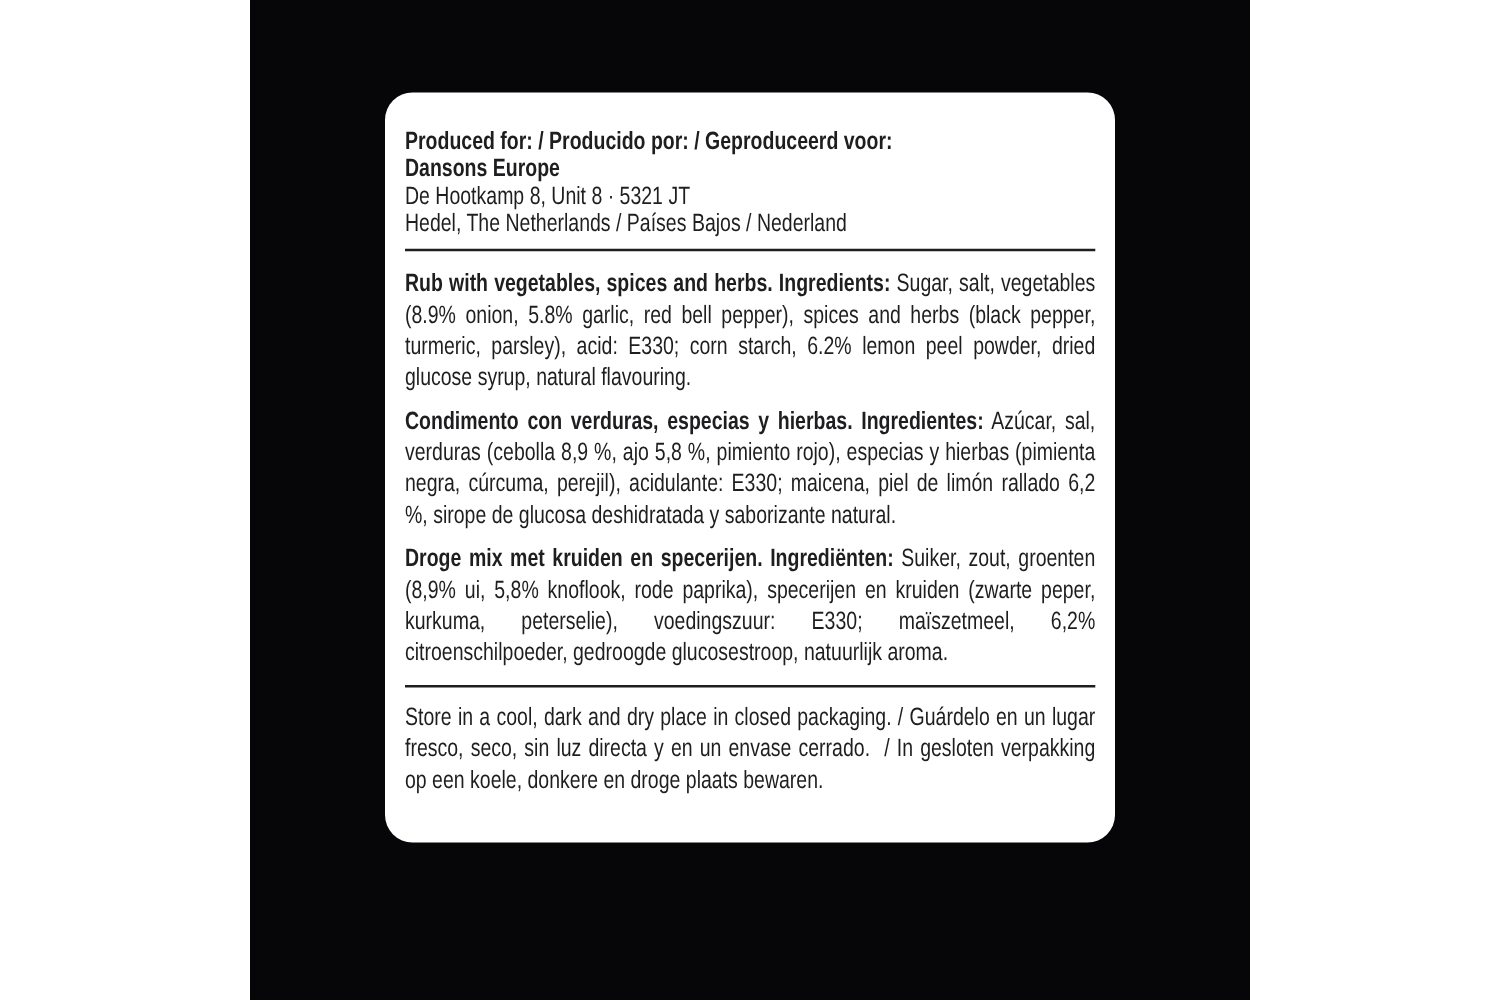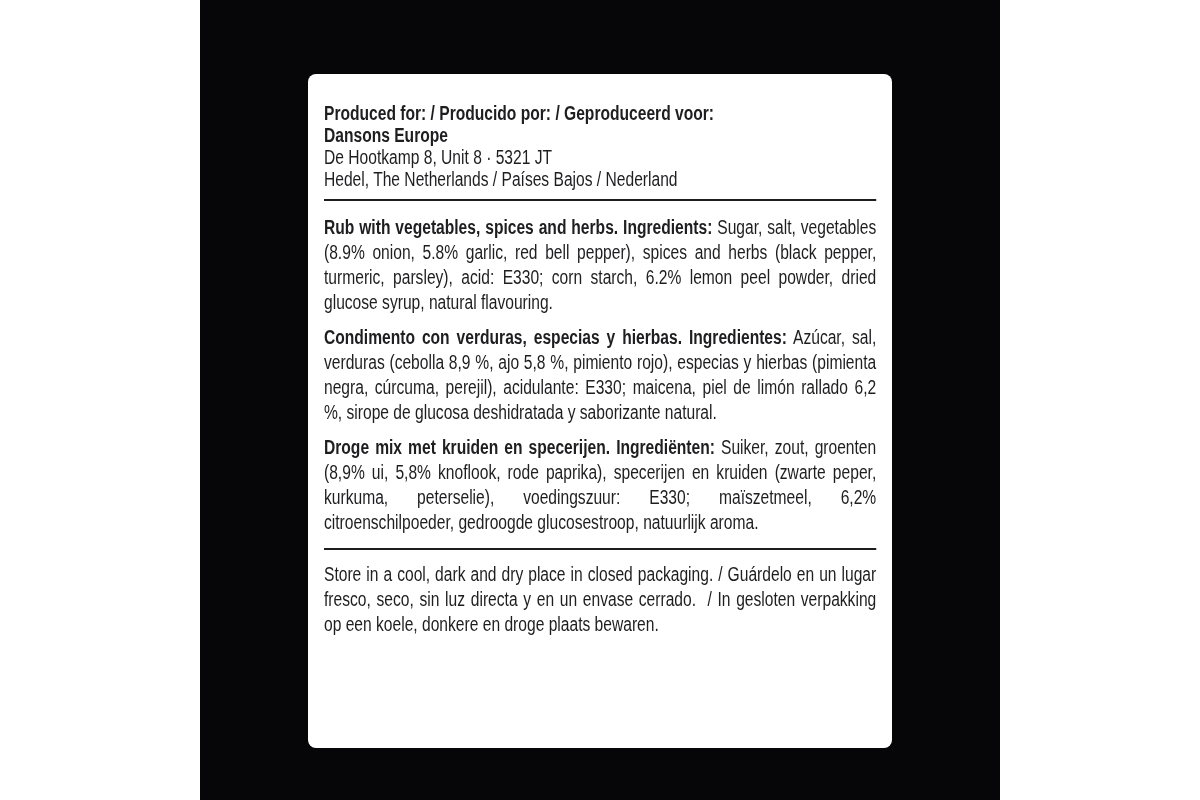--- a/index.html
+++ b/index.html
@@ -13,23 +13,23 @@
   }
   .label-background {
     position: absolute;
     left: 200px; top: 0;
     width: 800px; height: 800px;
     background: #060608;
   }
   .label-card {
     position: absolute;
     left: 108px; top: 74px;
-    width: 584px; height: 674px;
+    width: 584px; height: 600px;
     background: #ffffff;
-    border-radius: 8px;
+    border-radius: 22px;
     padding: 28px 16px 0 16px;
     overflow: hidden;
   }
   
   .card-content {
     width: 708px;
     transform: scaleX(0.78);
     transform-origin: 0 0;
   }
   .producer-block p {

